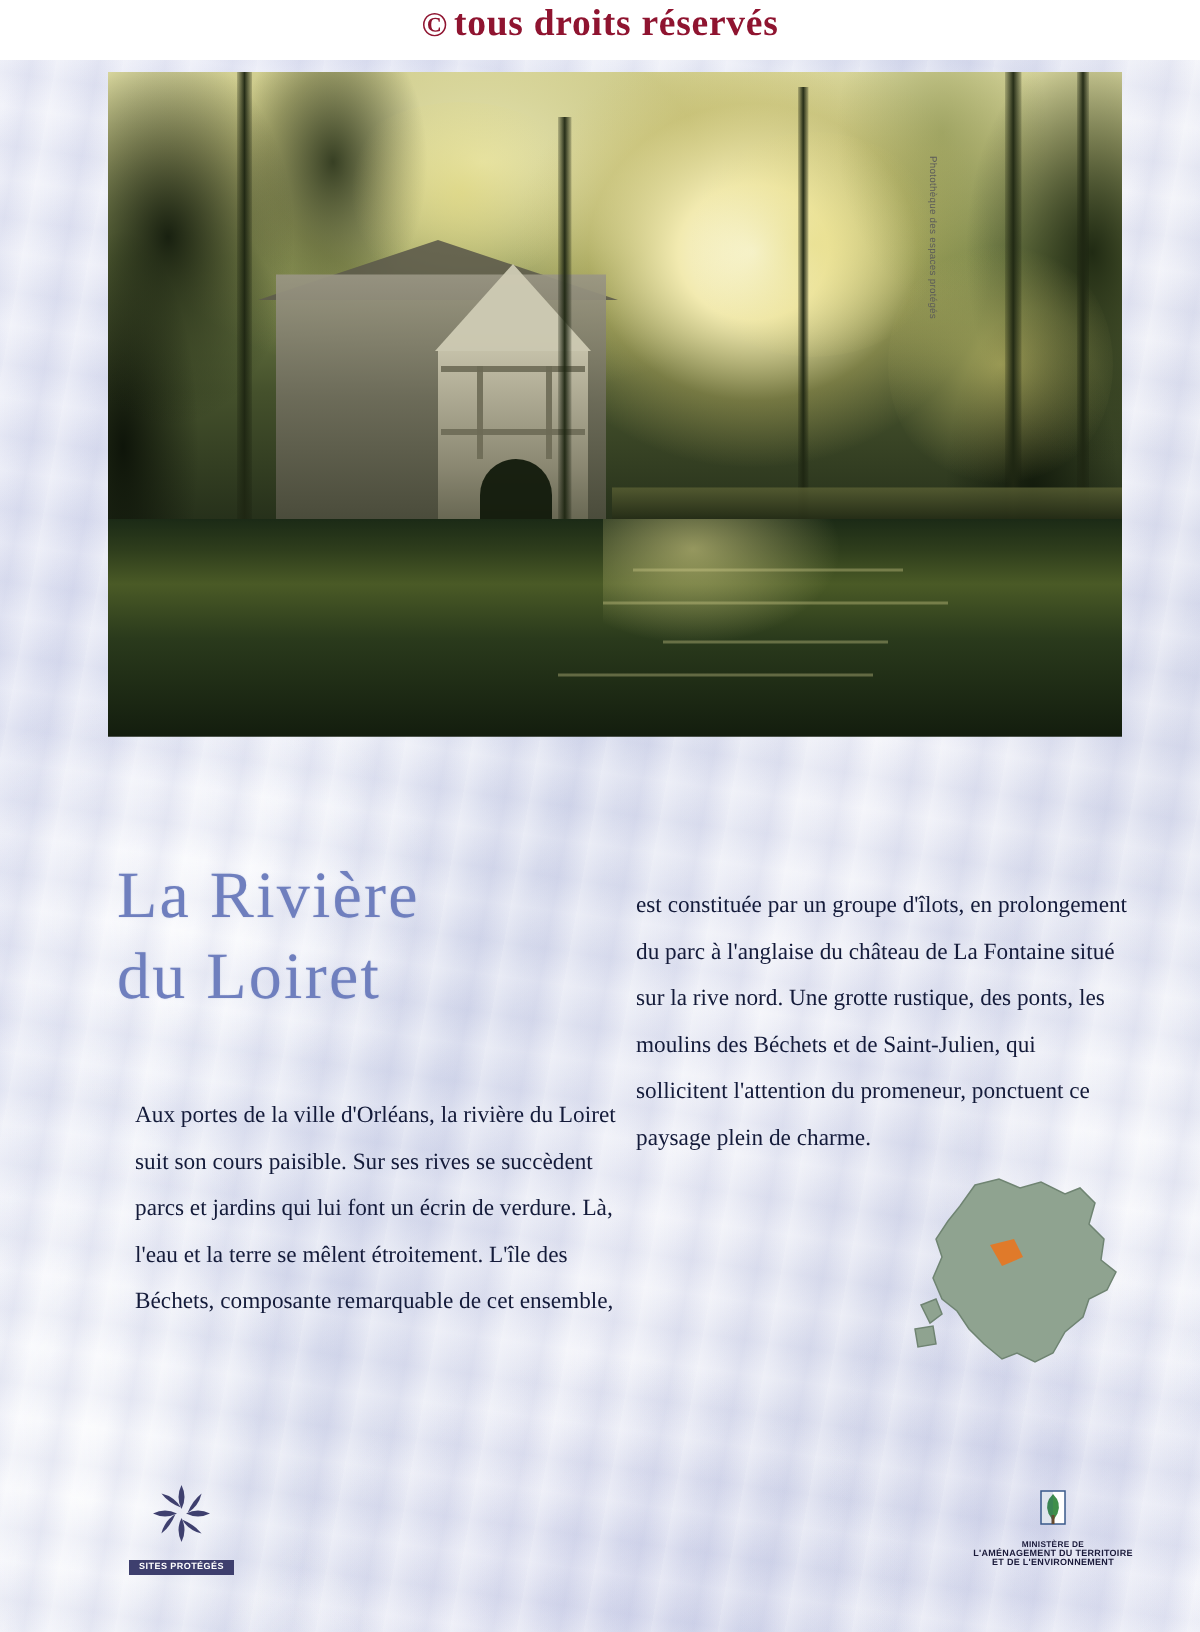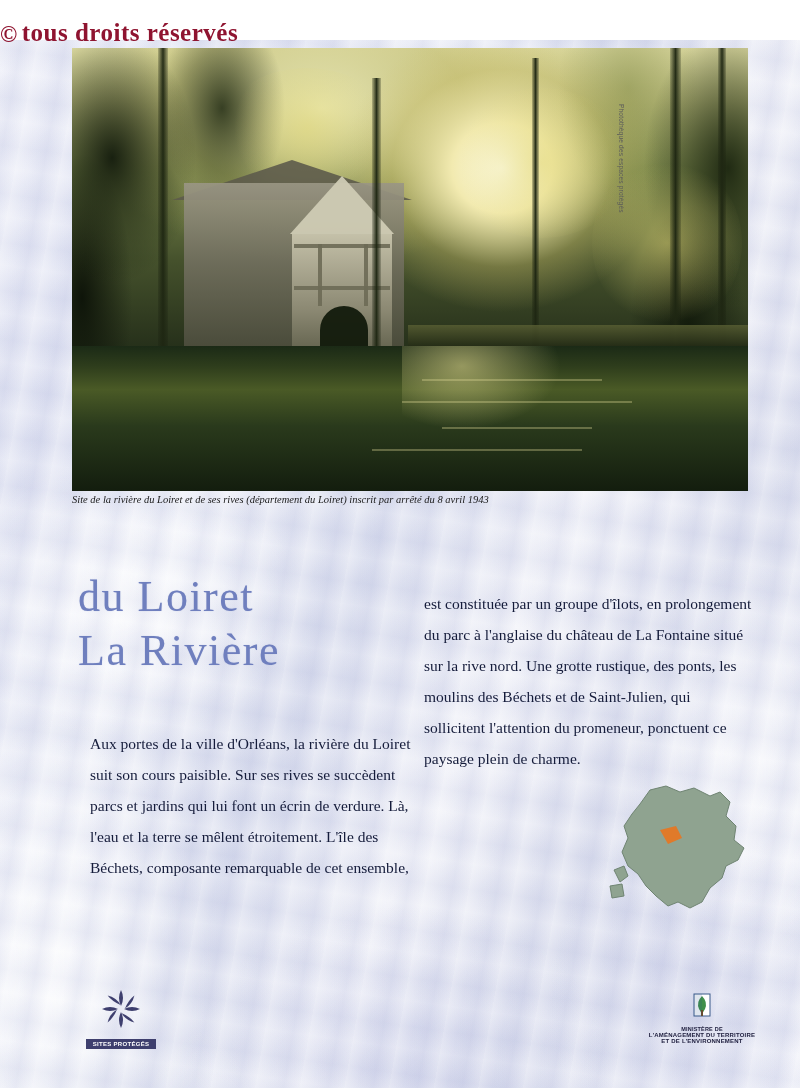--- a/index.html
+++ b/index.html
@@ -54,22 +54,22 @@
     height: 40px;
     background: #ffffff;
   }
 
   
   .header {
     position: absolute;
     top: 2px;
     left: 0;
     right: 0;
+    text-align: center;
     z-index: 5;
-    margin-top: 17px;
   }
   .header-text {
     font-family: "Liberation Serif", serif;
     font-weight: bold;
     font-size: 25px;
     color: #8f1430;
     letter-spacing: 0.5px;
     display: inline-block;
   }
   .copy-glyph {
@@ -377,25 +377,24 @@
       <div class="ph-water"></div>
       <div class="ph-water-glow"></div>
       <div class="ph-water-streak" style="left:350px;bottom:110px;width:180px;"></div>
       <div class="ph-water-streak" style="left:330px;bottom:88px;width:230px;"></div>
       <div class="ph-water-streak" style="left:370px;bottom:62px;width:150px;"></div>
       <div class="ph-water-streak" style="left:300px;bottom:40px;width:210px;"></div>
     </div>
     <div class="photo-credit">Photothèque des espaces protégés</div>
   </div>
 
-  <div class="photo-caption">Site de la rivière du Loiret et de ses rives (département du Loiret) inscrit par arrêté du 8 avril 1943</div>
 
   <div class="title">
+    <span class="title-line">La Rivière</span>
     <span class="title-line">du Loiret</span>
-    <span class="title-line">La Rivière</span>
   </div>
 
   <div class="col col-left">
     <p>Aux portes de la ville d'Orléans, la rivière du Loiret suit son cours paisible. Sur ses rives se succèdent parcs et jardins qui lui font un écrin de verdure. Là, l'eau et la terre se mêlent étroitement. L'île des Béchets, composante remarquable de cet ensemble,</p>
   </div>
   <div class="col col-right">
     <p>est constituée par un groupe d'îlots, en prolongement du parc à l'anglaise du château de La Fontaine situé sur la rive nord. Une grotte rustique, des ponts, les moulins des Béchets et de Saint-Julien, qui sollicitent l'attention du promeneur, ponctuent ce paysage plein de charme.</p>
   </div>
 
   <div class="map-wrap">

